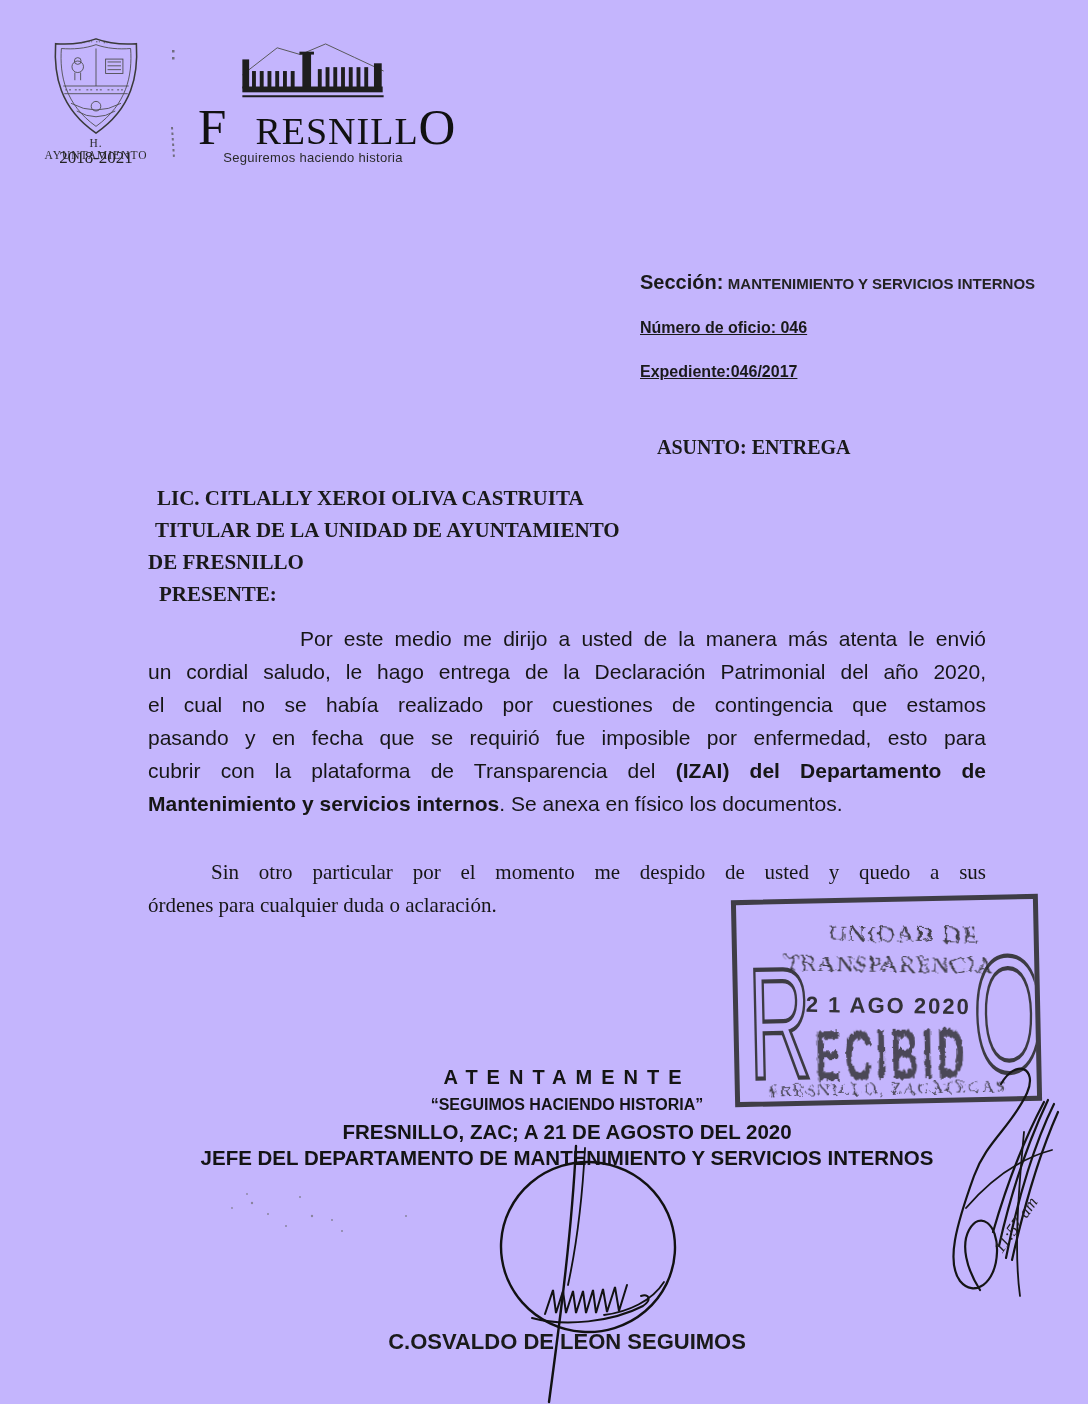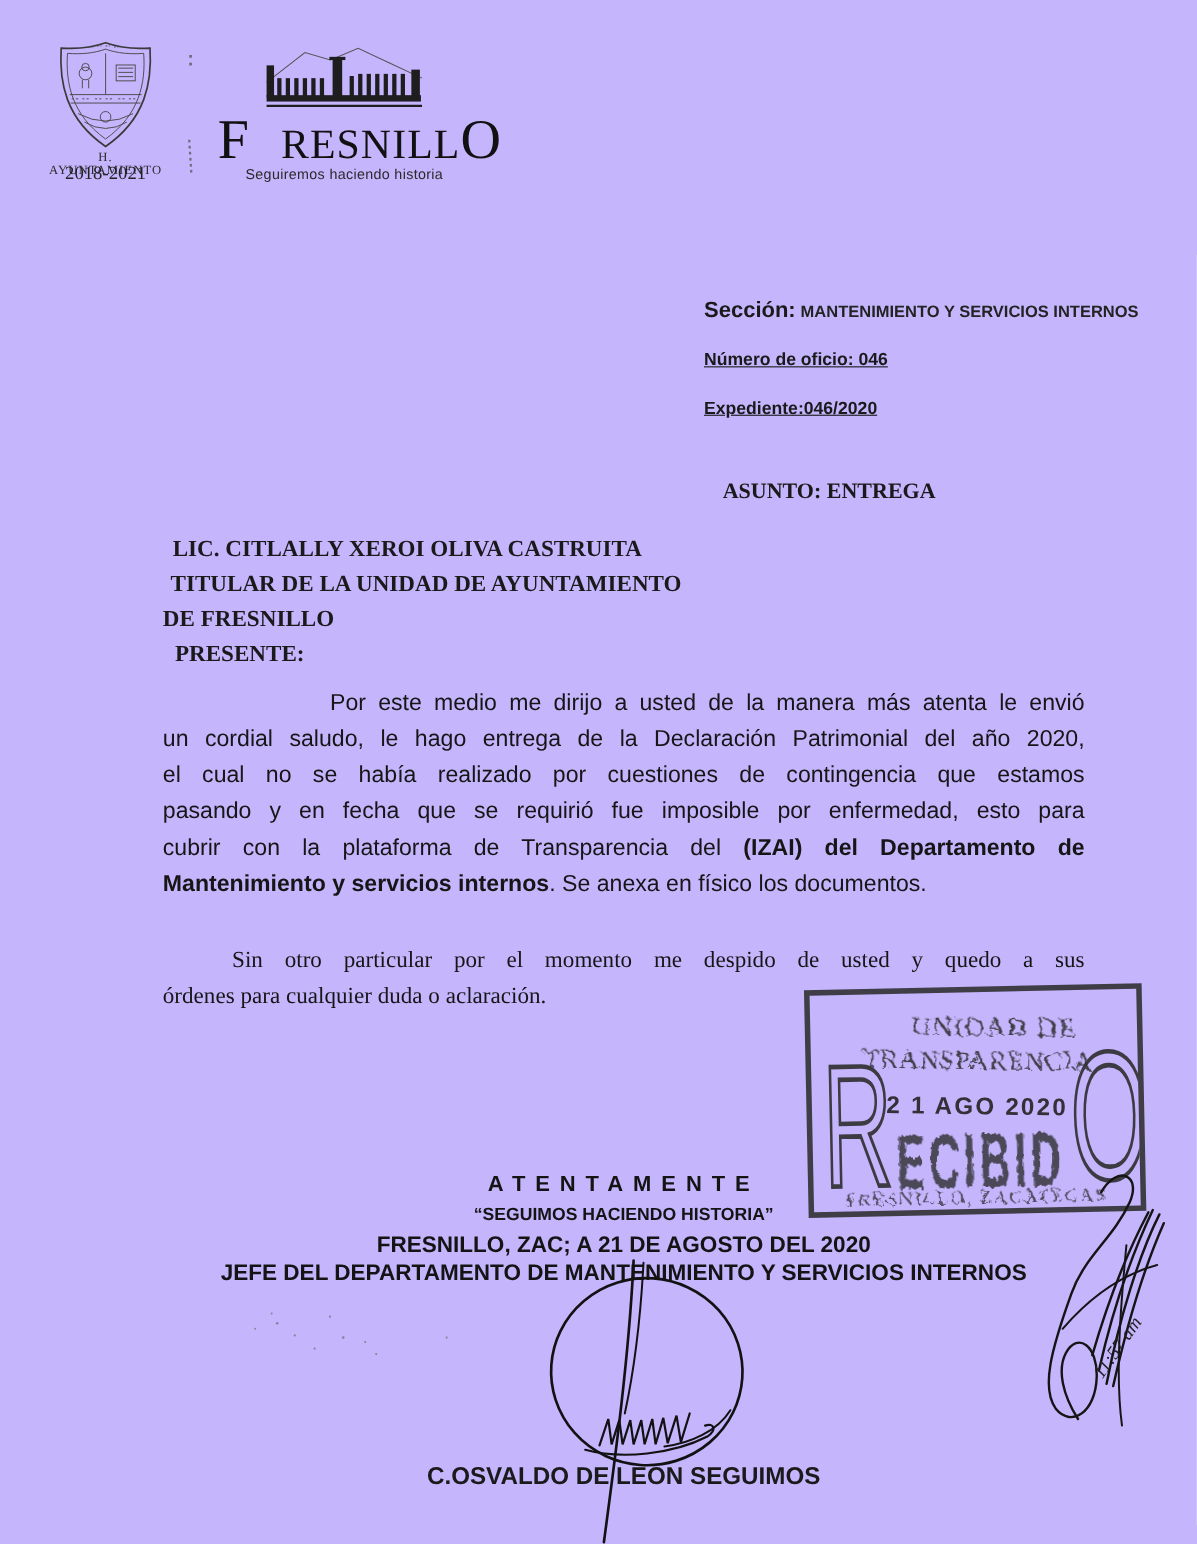--- a/index.html
+++ b/index.html
@@ -124,21 +124,21 @@
       </g>
       <path d="M2,56 H148" stroke="#1e1e1e" stroke-width="2"></path>
     </svg>
     <div class="wordmark"><span class="cap">F</span><span class="mid">RESNILL</span><span class="cap">O</span></div>
     <div class="tagline">Seguiremos haciendo historia</div>
   </div>
 
   <div class="abs ref">
     <div><span class="lbl">Sección:</span> <span class="val">MANTENIMIENTO Y SERVICIOS INTERNOS</span></div>
     <div class="big">Número de oficio: 046</div>
-    <div class="big">Expediente:046/2020</div>
+    <div class="big">Expediente:046/2017</div>
   </div>
 
   <div class="abs subject">ASUNTO: ENTREGA</div>
 
   <div class="abs recipient">
     <div class="r1">LIC. CITLALLY XEROI OLIVA CASTRUITA</div>
     <div class="r2">TITULAR DE LA UNIDAD DE AYUNTAMIENTO</div>
     <div class="r3">DE FRESNILLO</div>
     <div class="r4">PRESENTE:</div>
   </div>

